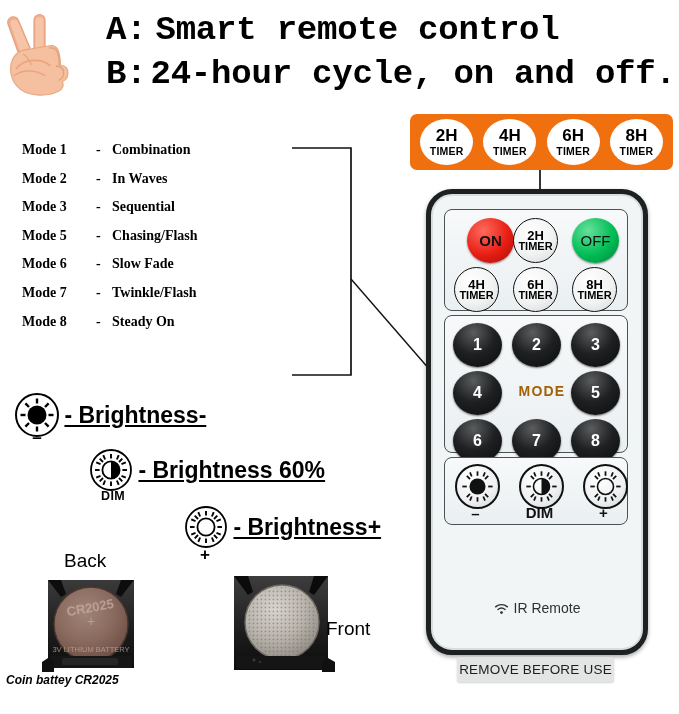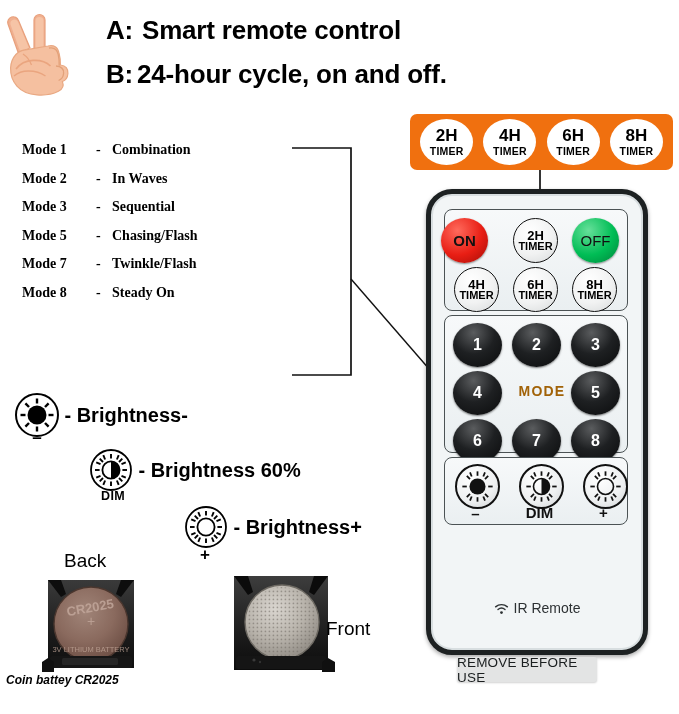--- a/index.html
+++ b/index.html
@@ -11,23 +11,23 @@
     position: relative;
     overflow: hidden;
     color: #000;
   }
 
   
   #header { position:absolute; left:0; top:0; width:679px; height:108px; }
   #hand-emoji { position:absolute; left:4px; top:6px; width:72px; height:96px; }
   #header-lines { position:absolute; left:106px; top:8px; }
   .header-line {
-    font-size: 26px; font-weight: 700; letter-spacing:-0.2px;
+    font-size: 34px; font-weight: 700; letter-spacing:-0.2px;
     line-height: 44px; white-space: nowrap;
-    font-family: Liberation Sans, sans-serif;
+    font-family: Liberation Mono, monospace;
   }
   .hdr-key { display:inline-block; }
   .hdr-a-gap { display:inline-block; width:9px; }
   .hdr-b-gap { display:inline-block; width:4px; }
 
   
   #mode-list { position:absolute; left:22px; top:136px; }
   .mode-row {
     font-size: 14px; line-height: 28.6px; white-space:nowrap;
     font-family: Liberation Serif, serif; font-weight:700;
@@ -35,22 +35,23 @@
   .mode-label { display:inline-block; width:74px; }
   .mode-dash  { display:inline-block; width:16px; }
   .mode-name  { display:inline-block; }
 
   
   #connector-layer { position:absolute; left:0; top:0; width:679px; height:714px; pointer-events:none; }
 
   
   .bright-row { position:absolute; white-space:nowrap; }
   .bright-text {
-    font-size: 20px; font-weight:700; vertical-align: middle;
+    font-size: 23px; font-weight:700; vertical-align: middle;
     font-family: "Liberation Sans", sans-serif;
+    text-decoration: underline;
   }
   .sun-ico { display:inline-block; vertical-align:middle; }
   .sub-sign { position:absolute; font-size:17px; font-weight:700; text-align:center; }
   .sub-dim  { position:absolute; font-size:12.5px; font-weight:700; letter-spacing:0.3px; text-align:center;
               font-family:"Liberation Sans", sans-serif; }
 
   
   .batt-label { position:absolute; font-size:19px; font-weight:400;
                 font-family:"Liberation Sans", sans-serif; white-space:nowrap; }
   #coin-caption { position:absolute; left:6px; top:673px; font-size:12px;
@@ -132,21 +133,21 @@
   .dim-cap {
     position:absolute; font-size:15px; font-weight:700; text-align:center; color:#111;
     font-family:"Liberation Sans", sans-serif;
   }
   #ir-label {
     position:absolute; left:0; top:406px; width:212px; text-align:center;
     font-size:14px; color:#2d3133; font-family:"Liberation Sans", sans-serif;
   }
   #wifi-ico { display:inline-block; vertical-align:-2px; margin-right:5px; }
   #remove-tab {
-    position:absolute; left:457px; top:657px; width:140px; height:25px;
+    position:absolute; left:457px; top:657px; width:157px; height:25px;
     background:#e3e4e4; border-radius:3px;
     display:flex; align-items:center; justify-content:center;
     font-size:13.5px; letter-spacing:0.2px; color:#1b1f20;
     font-family:"Liberation Sans", sans-serif;
     box-shadow: 0 1px 2px rgba(0,0,0,.18);
   }
 </style>
 </head>
 <body>
 
@@ -184,20 +185,23 @@
     <span class="mode-label">Mode 1</span><span class="mode-dash">-</span><span class="mode-name">Combination</span>
   </div>
   <div class="mode-row">
     <span class="mode-label">Mode 2</span><span class="mode-dash">-</span><span class="mode-name">In Waves</span>
   </div>
   <div class="mode-row">
     <span class="mode-label">Mode 3</span><span class="mode-dash">-</span><span class="mode-name">Sequential</span>
   </div>
   <div class="mode-row">
     <span class="mode-label">Mode 5</span><span class="mode-dash">-</span><span class="mode-name">Chasing/Flash</span>
+  </div>
+  <div class="mode-row">
+    <span class="mode-label">Mode 6</span><span class="mode-dash">-</span><span class="mode-name">Slow Fade</span>
   </div>
   <div class="mode-row">
     <span class="mode-label">Mode 7</span><span class="mode-dash">-</span><span class="mode-name">Twinkle/Flash</span>
   </div>
   <div class="mode-row">
     <span class="mode-label">Mode 8</span><span class="mode-dash">-</span><span class="mode-name">Steady On</span>
   </div>
 </div>
 
 <svg id="connector-layer">
@@ -356,21 +360,21 @@
   <div class="timer-chip">
     <span class="chip-h">8H</span>
     <span class="chip-t">TIMER</span>
   </div>
 </div>
 
 <div id="remote">
 
   <div class="panel" id="panel-power"></div>
 
-  <div class="rbtn rbtn-on" style="left:10px; top:24px;">
+  <div class="rbtn rbtn-on" style="left:36px; top:24px;">
     <span>ON</span>
   </div>
   <div class="rbtn rbtn-round-white" style="left:82px; top:24px;">
     <span class="l1">2H</span>
     <span class="l2">TIMER</span>
   </div>
   <div class="rbtn rbtn-off" style="left:141px; top:24px;">
     <span>OFF</span>
   </div>
 

